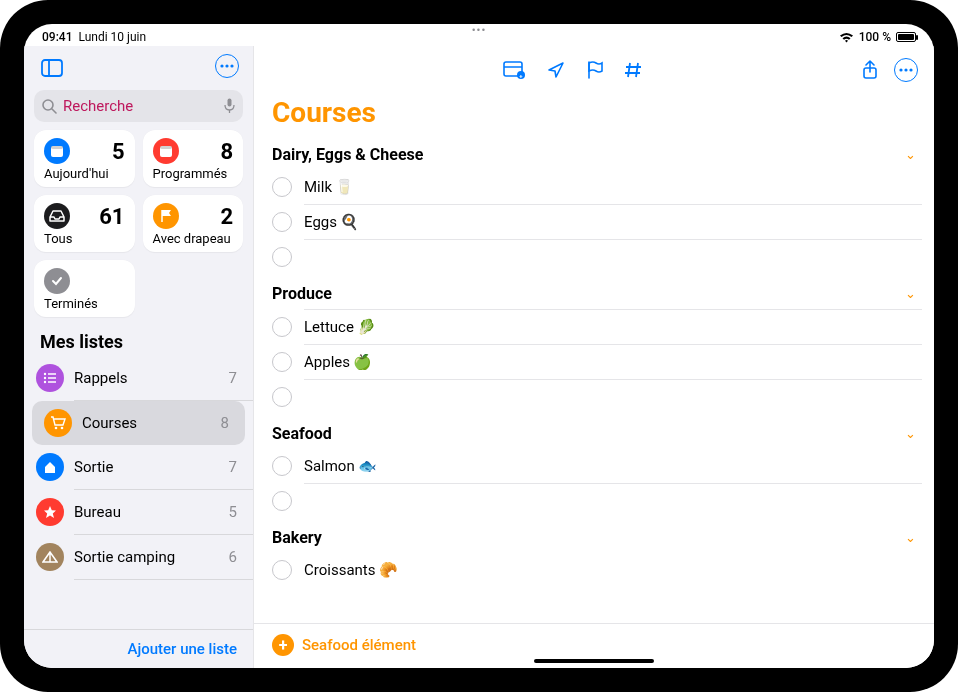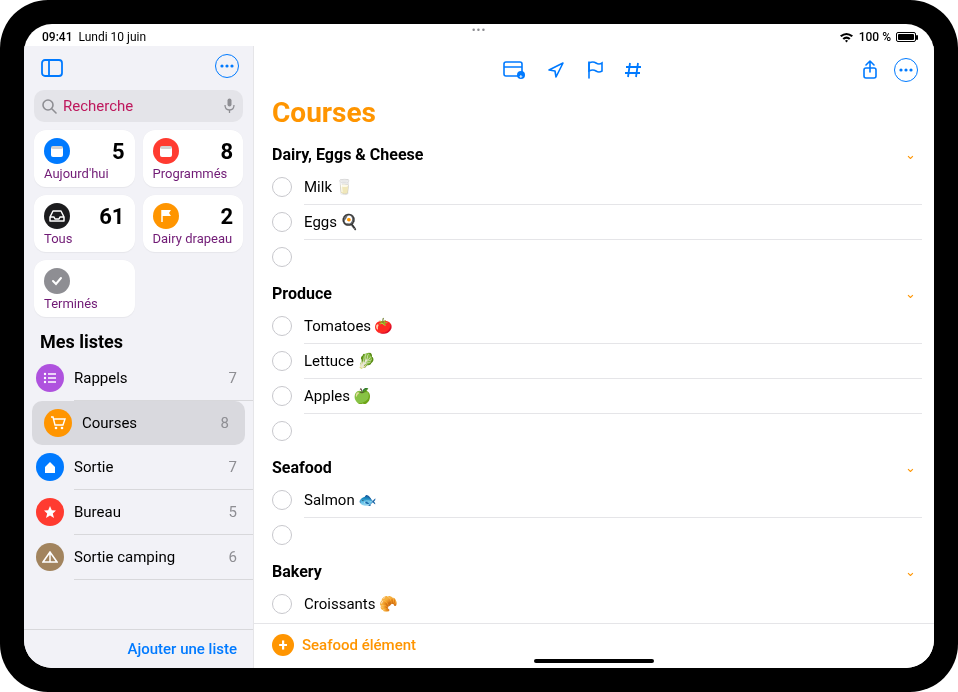--- a/index.html
+++ b/index.html
@@ -96,21 +96,21 @@
     align-items: center;
   }
   .smart-badge {
     width: 26px; height: 26px;
     border-radius: 50%;
     display: flex; align-items: center; justify-content: center;
     color: #fff;
     font-size: 14px;
   }
   .smart-count { font-size: 22px; font-weight: 700; }
-  .smart-label { font-size: 13px; color: #701a75; margin-top: 2px; }
+  .smart-label { font-size: 13px; color: #000000; margin-top: 2px; }
   .section-header {
     font-size: 18px;
     font-weight: 700;
     padding: 6px 16px 4px 16px;
   }
   .lists-container { flex: 1; overflow: hidden; }
   .row-regular {
     display: flex;
     align-items: center;
     padding: 8px 16px 8px 12px;
@@ -344,21 +344,21 @@
             <div class="smart-card">
     <div class="top-row">
       <div class="smart-badge" style="background:#ff9500">
                   <svg width="12" height="14" viewBox="0 0 12 14">
                     <line x1="2" y1="1" x2="2" y2="13" stroke="#fff" stroke-width="1.5"></line>
                     <path d="M2 1 L11 1 L9 4 L11 7 L2 7 Z" fill="#fff"></path>
                   </svg>
                 </div>
       <div class="smart-count">2</div>
     </div>
-    <div class="smart-label">Dairy drapeau</div>
+    <div class="smart-label">Avec drapeau</div>
             </div>
             <div class="smart-card">
     <div class="top-row">
       <div class="smart-badge" style="background:#8e8e93">
                   <svg width="14" height="14" viewBox="0 0 14 14">
                     <path d="M3 7 L6 10 L11 4" fill="none" stroke="#fff" stroke-width="2" stroke-linecap="round"></path>
                   </svg>
                 </div>
       <div class="smart-count"></div>
     </div>
@@ -496,24 +496,20 @@
               <div class="item-row">
                 <div class="circle"></div>
       <div class="item-text"></div>
               </div>
             </div>
             <div class="section">
               <div class="sec-header">
                 <div class="sec-title">Produce</div>
     <div class="chevron">⌄</div>
               </div>
-              <div class="item-row">
-                <div class="circle"></div>
-      <div class="item-text">Tomatoes 🍅</div>
-              </div>
               <div class="row-div"></div>
               <div class="item-row">
                 <div class="circle"></div>
       <div class="item-text">Lettuce 🥬</div>
               </div>
               <div class="row-div"></div>
               <div class="item-row">
                 <div class="circle"></div>
       <div class="item-text">Apples 🍏</div>
               </div>

